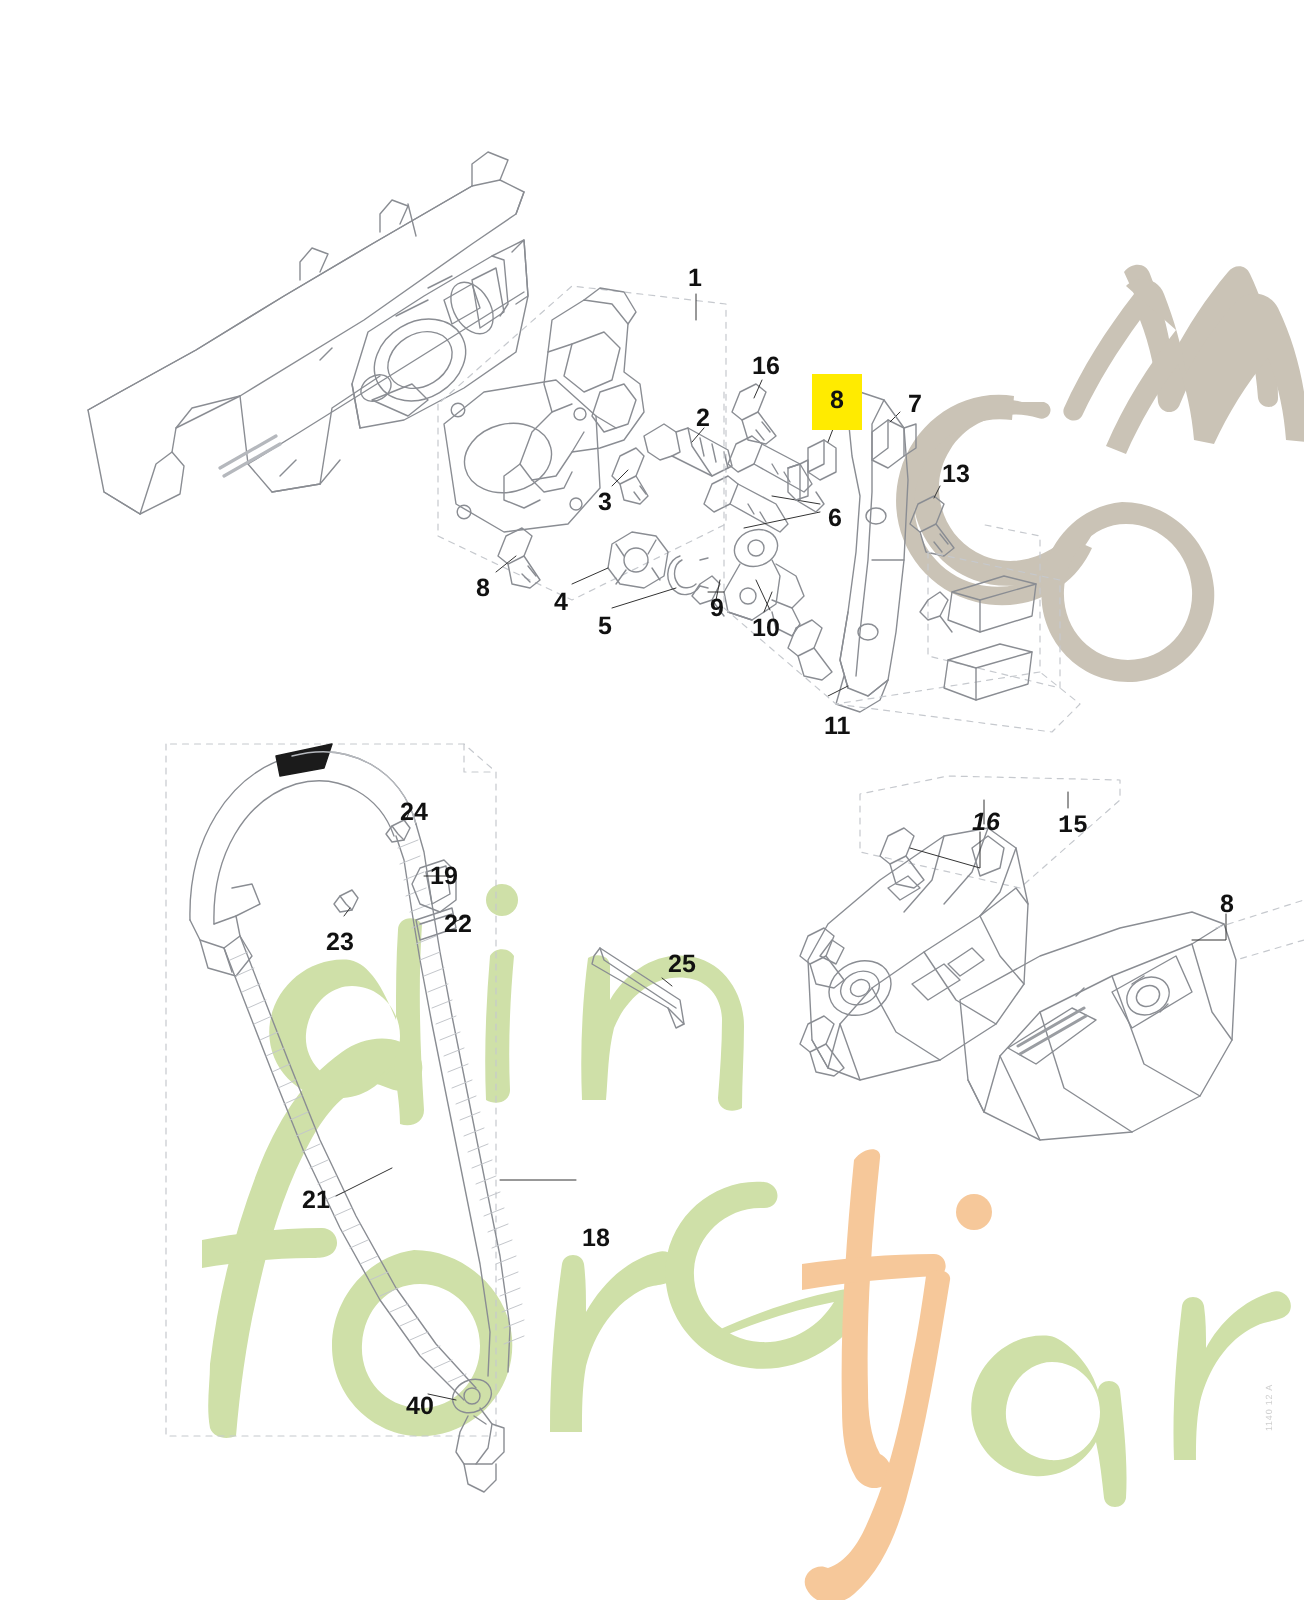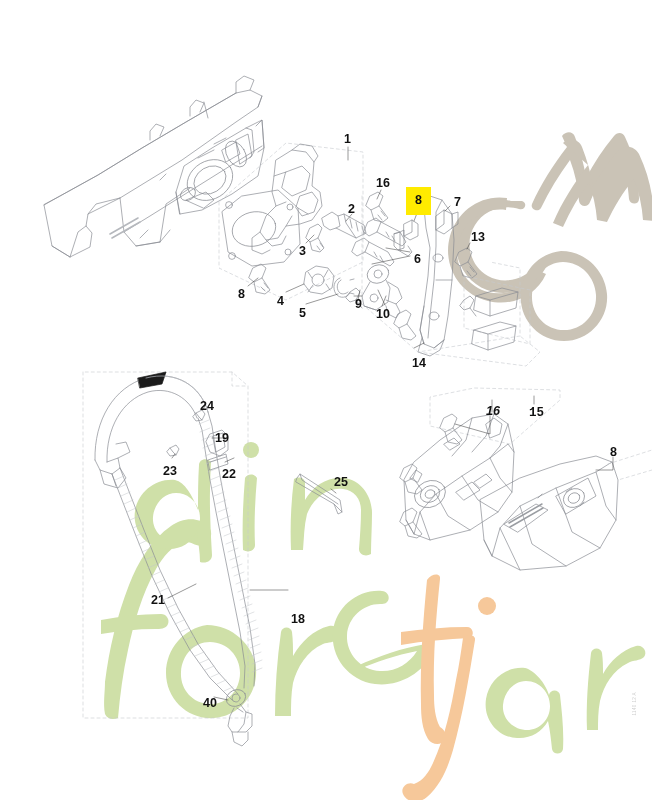--- a/index.html
+++ b/index.html
@@ -491,32 +491,32 @@
     <div class="num" style="left:299px;top:245px;">3</div>
     <div class="num" style="left:277px;top:295px;">4</div>
     <div class="num" style="left:299px;top:307px;">5</div>
     <div class="num" style="left:414px;top:253px;">6</div>
     <div class="num" style="left:454px;top:196px;">7</div>
 
     <div class="num hl" style="left:406px;top:187px;">8</div>
 
     <div class="num" style="left:355px;top:298px;">9</div>
     <div class="num" style="left:376px;top:308px;">10</div>
-    <div class="num" style="left:412px;top:357px;">14</div>
+    <div class="num" style="left:412px;top:357px;">11</div>
     <div class="num" style="left:238px;top:288px;">8</div>
     <div class="num" style="left:471px;top:231px;">13</div>
     <div class="num" style="left:376px;top:177px;">16</div>
     <div class="num" style="left:529px;top:407px;font-family:Liberation Mono, monospace;">15</div>
     <div class="num" style="left:486px;top:405px;font-style:italic;">16</div>
     <div class="num" style="left:610px;top:446px;">8</div>
     <div class="num" style="left:291px;top:584px;margin-top:29px;">18</div>
     <div class="num" style="left:215px;top:432px;">19</div>
     <div class="num" style="left:203px;top:697px;">40</div>
     <div class="num" style="left:151px;top:594px;">21</div>
-    <div class="num" style="left:222px;top:456px;margin-top:12px;">22</div>
+    <div class="num" style="left:222px;top:456px;">22</div>
     <div class="num" style="left:163px;top:465px;">23</div>
     <div class="num" style="left:200px;top:400px;">24</div>
     <div class="num" style="left:334px;top:476px;">25</div>
 
   </div>
 
   <div class="tiny-id" style="left:632px;top:692px;">1140 12 A</div>
 
 </div>
 

